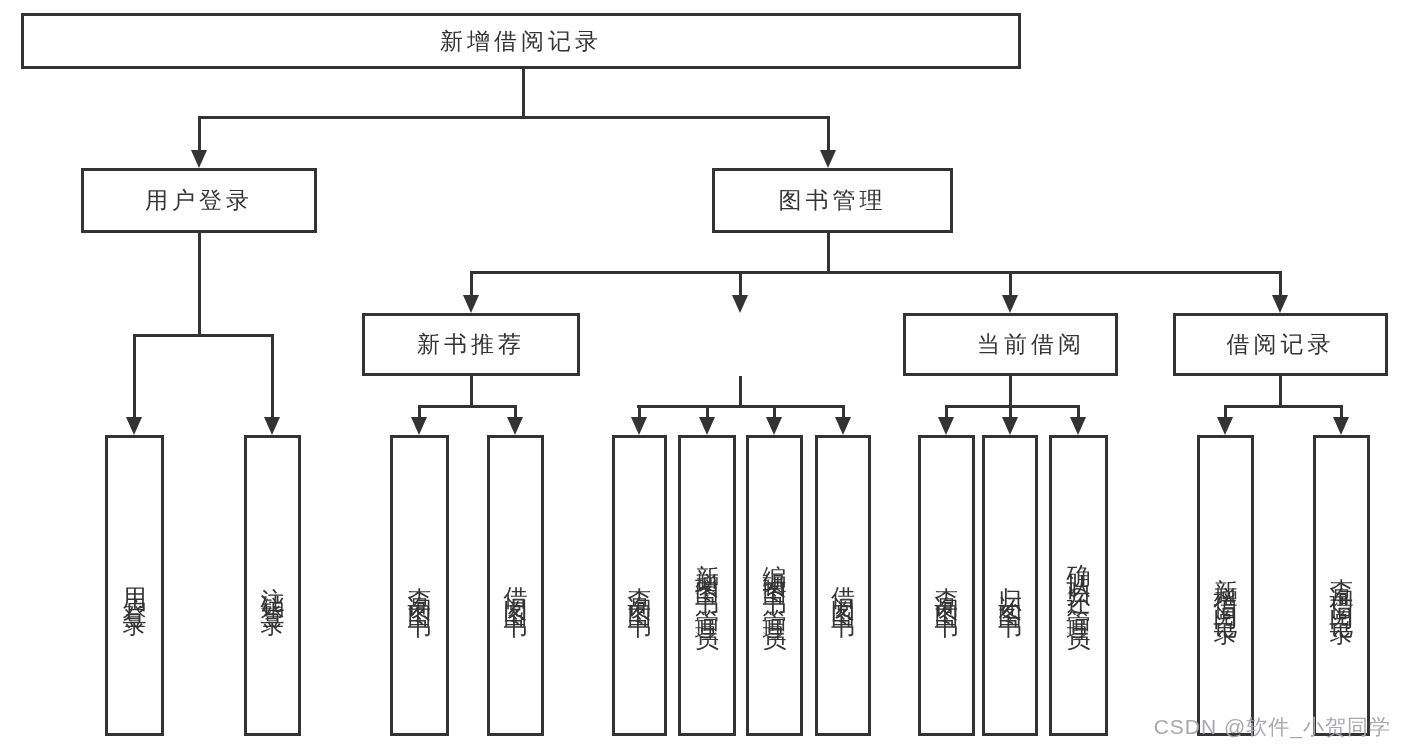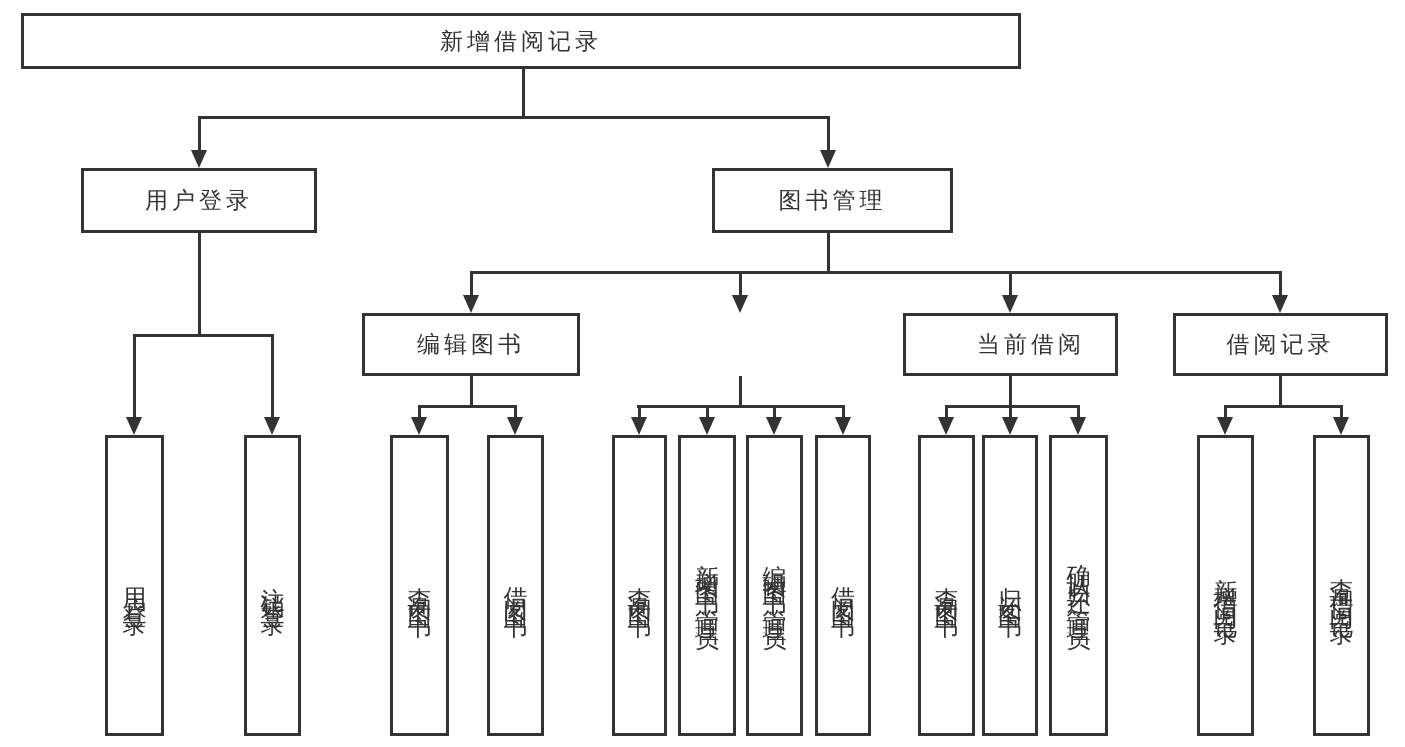--- a/index.html
+++ b/index.html
@@ -95,21 +95,21 @@
   </div>
 
   <div class="box" id="n-userlogin">
     <span class="hlabel">用户登录</span>
   </div>
   <div class="box" id="n-bookmgmt">
     <span class="hlabel">图书管理</span>
   </div>
 
   <div class="box" id="n-newbook">
-    <span class="hlabel">编辑图书</span>
+    <span class="hlabel">新书推荐</span>
   </div>
   <div class="box" id="n-currentborrow">
     <span class="hlabel">当前借阅</span>
   </div>
   <div class="box" id="n-borrowrecord">
     <span class="hlabel">借阅记录</span>
   </div>
 
   <div class="box vbox leaf" id="l1">
     <span class="vlabel">用户登录</span>
@@ -205,14 +205,15 @@
   <div class="vline" style="left:1009px;top:405px;height:15px"></div>
   <div class="tri" style="left:1002px;top:417px"></div>
   <div class="vline" style="left:1077px;top:405px;height:15px"></div>
   <div class="tri" style="left:1070px;top:417px"></div>
 
   <div class="vline" style="left:1224px;top:405px;height:15px"></div>
   <div class="tri" style="left:1217px;top:417px"></div>
   <div class="vline" style="left:1340px;top:405px;height:15px"></div>
   <div class="tri" style="left:1333px;top:417px"></div>
 
+  <div id="watermark">CSDN @软件_小贺同学</div>
 
 </div>
 
 </body></html>

